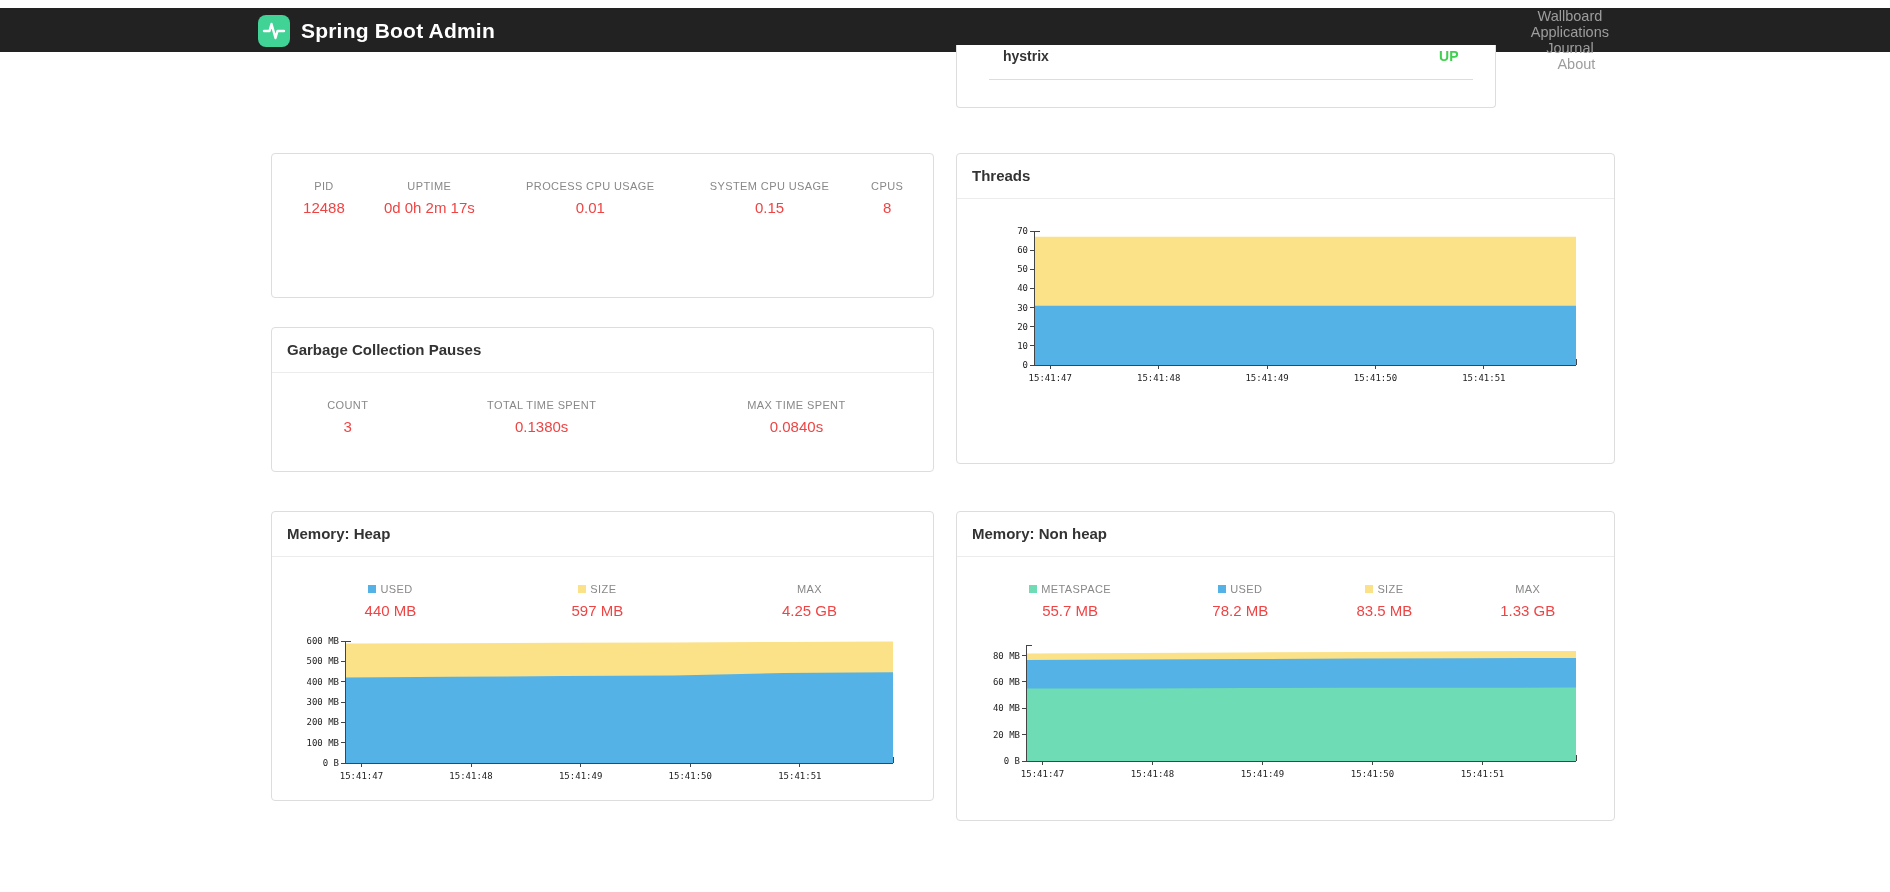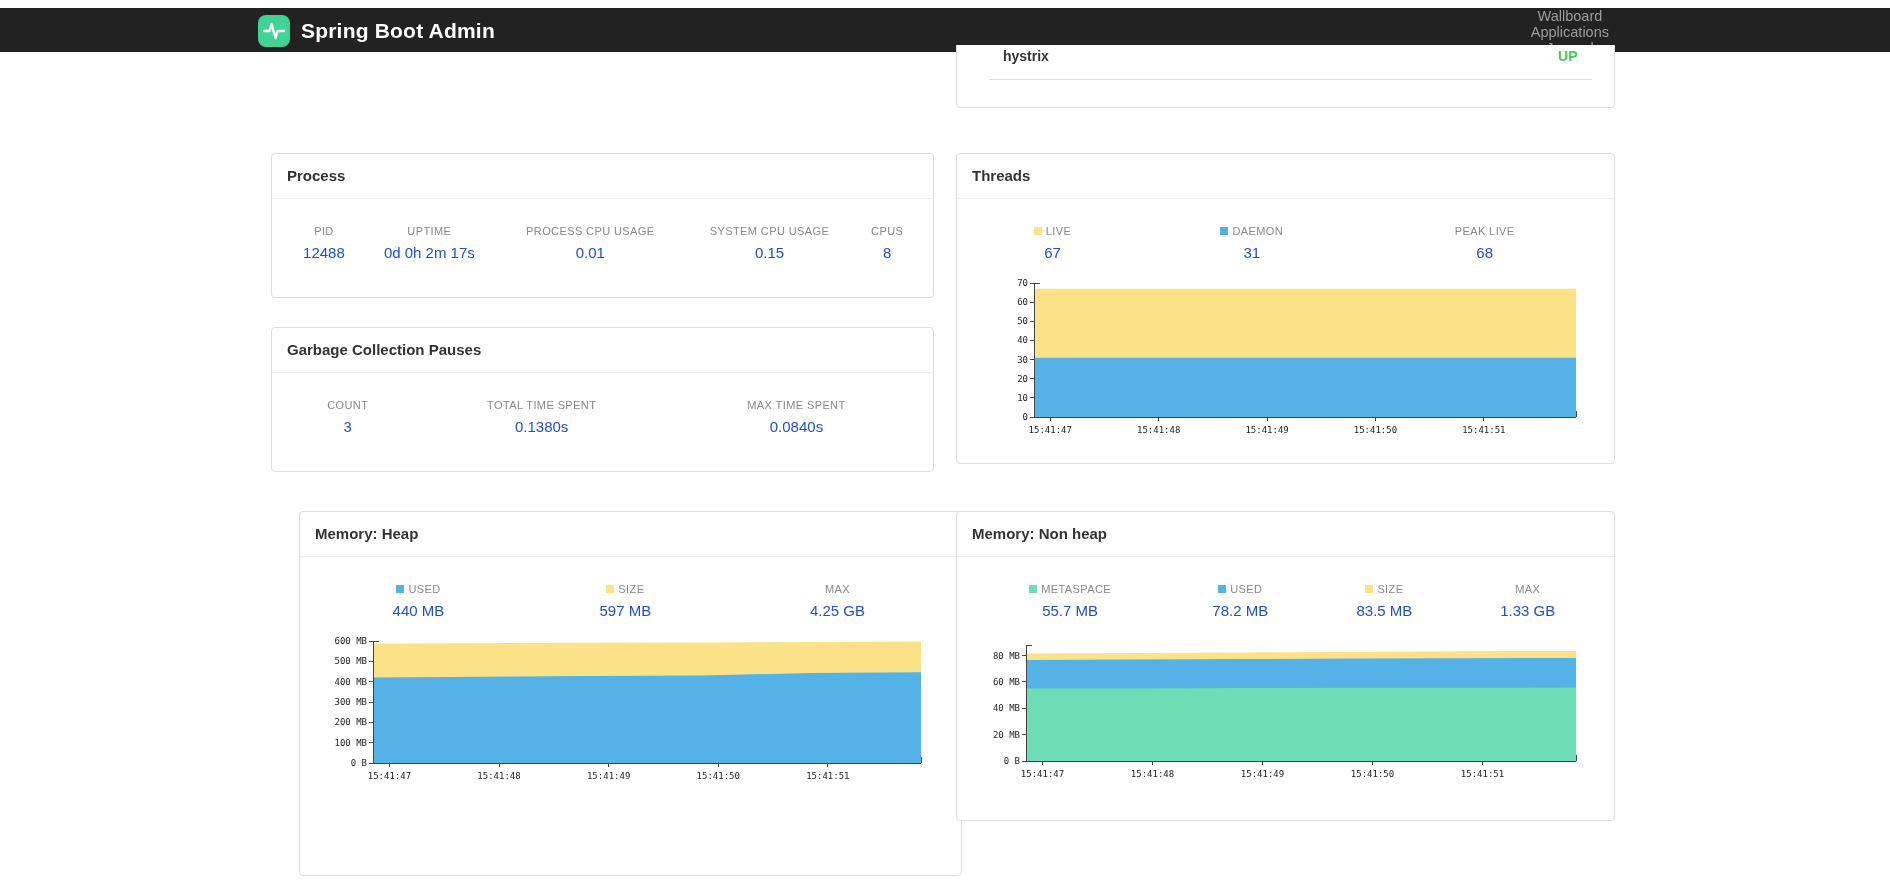--- a/index.html
+++ b/index.html
@@ -22,21 +22,21 @@
   
   .panel-apps{border-top:none;border-radius:0 0 4px 4px;}
   .app-row{margin:0 22px 0 32px;padding:3px 14px 15px;border-bottom:1px solid #ddd;
            display:flex;justify-content:space-between;align-items:center;font-size:14px;}
   .app-name{font-weight:600;color:#333;}
   .app-status{font-weight:700;letter-spacing:0.3px;}
   
   .stat-row{display:table;width:100%;table-layout:auto;}
   .stat-cell{display:table-cell;text-align:center;padding:10px 8px 6px;vertical-align:top;}
   .stat-label{font-size:11px;color:#888;letter-spacing:0.4px;white-space:nowrap;text-align:center;}
-  .stat-value{font-size:15px;color:#1d4ed8;margin-top:7px;white-space:nowrap;}
+  .stat-value{font-size:15px;color:#ef4444;margin-top:7px;white-space:nowrap;}
   .swatch{display:inline-block;width:8px;height:8px;margin-right:4px;vertical-align:0px;}
   
   .chart{margin-top:8px;line-height:0;}
 </style>
 </head>
 <body>
 
 <div class="navbar">
   <div class="brand">
     <span class="brand-icon" style="color: rgb(65, 210, 150);">
@@ -48,29 +48,28 @@
     <span class="brand-title">Spring Boot Admin</span>
   </div>
   <div class="nav-links">
     <a class="nav-link">Wallboard</a>
     <a class="nav-link">Applications</a>
     <a class="nav-link">Journal</a>
     <a class="nav-link">About</a>
   </div>
 </div>
 
-<div class="panel panel-apps" style="left:956px;top:45px;width:659px;height:63px;">
+<div class="panel panel-apps" style="left:956px;top:45px;width:540px;height:63px;">
   <div class="app-row">
     <span class="app-name">hystrix</span>
     <span class="app-status" style="color: rgb(63, 208, 79);">UP</span>
   </div>
 </div>
 
 <div class="panel" style="left:271px;top:153px;width:663px;height:145px;">
-  <div class="panel-heading">Process</div>
   <div class="panel-body">
     <div class="stat-row">
       <div class="stat-cell">
         <div class="stat-label">PID</div>
         <div class="stat-value">12488</div>
       </div>
       <div class="stat-cell">
         <div class="stat-label">UPTIME</div>
         <div class="stat-value">0d 0h 2m 17s</div>
       </div>
@@ -106,38 +105,20 @@
         <div class="stat-label">MAX TIME SPENT</div>
         <div class="stat-value">0.0840s</div>
       </div>
     </div>
   </div>
 </div>
 
 <div class="panel" style="left:956px;top:153px;width:659px;height:311px;">
   <div class="panel-heading">Threads</div>
   <div class="panel-body">
-    <div class="stat-row">
-      <div class="stat-cell">
-        <div class="stat-label">
-          <span class="swatch" style="background: rgb(251, 225, 135);"></span><span>LIVE</span>
-        </div>
-        <div class="stat-value">67</div>
-      </div>
-      <div class="stat-cell">
-        <div class="stat-label">
-          <span class="swatch" style="background: rgb(85, 178, 230);"></span><span>DAEMON</span>
-        </div>
-        <div class="stat-value">31</div>
-      </div>
-      <div class="stat-cell">
-        <div class="stat-label"><span>PEAK LIVE</span></div>
-        <div class="stat-value">68</div>
-      </div>
-    </div>
     <div class="chart" style="margin-left:22px;"><svg width="592" height="176">
           <path d="M40,142 L40.0,13.7 L148.4,13.7 L256.8,13.7 L365.2,13.7 L473.6,13.7 L582.0,13.7 L582,142 Z" fill="#fbe187"></path>
           <path d="M40,142 L40.0,82.7 L148.4,82.7 L256.8,82.7 L365.2,82.7 L473.6,82.7 L582.0,82.7 L582,142 Z" fill="#55b2e6"></path>
           <line x1="40" y1="8" x2="40" y2="142" stroke="#444" stroke-width="1" shape-rendering="crispEdges"></line>
           <line x1="40" y1="142" x2="582" y2="142" stroke="#444" stroke-width="1" shape-rendering="crispEdges"></line>
           <line x1="40" y1="8" x2="46" y2="8" stroke="#444" stroke-width="1" shape-rendering="crispEdges"></line>
           <line x1="582" y1="142" x2="582" y2="136" stroke="#444" stroke-width="1" shape-rendering="crispEdges"></line>
           <line x1="36" y1="142" x2="40" y2="142" stroke="#444" stroke-width="1" shape-rendering="crispEdges"></line>
           <text x="34" y="145" text-anchor="end" font-size="9px" font-family="&quot;DejaVu Sans Mono&quot;, monospace" fill="#222">0</text>
           <line x1="36" y1="122.85714285714286" x2="40" y2="122.85714285714286" stroke="#444" stroke-width="1" shape-rendering="crispEdges"></line>
@@ -161,21 +142,21 @@
           <line x1="273.06" y1="142" x2="273.06" y2="146" stroke="#444" stroke-width="1" shape-rendering="crispEdges"></line>
           <text x="273.06" y="158" text-anchor="middle" font-size="9px" font-family="&quot;DejaVu Sans Mono&quot;, monospace" fill="#222">15:41:49</text>
           <line x1="381.46" y1="142" x2="381.46" y2="146" stroke="#444" stroke-width="1" shape-rendering="crispEdges"></line>
           <text x="381.46" y="158" text-anchor="middle" font-size="9px" font-family="&quot;DejaVu Sans Mono&quot;, monospace" fill="#222">15:41:50</text>
           <line x1="489.86" y1="142" x2="489.86" y2="146" stroke="#444" stroke-width="1" shape-rendering="crispEdges"></line>
           <text x="489.86" y="158" text-anchor="middle" font-size="9px" font-family="&quot;DejaVu Sans Mono&quot;, monospace" fill="#222">15:41:51</text>
         </svg></div>
   </div>
 </div>
 
-<div class="panel" style="left:271px;top:511px;width:663px;height:365px;margin-left:28px;">
+<div class="panel" style="left:271px;top:511px;width:663px;height:290px;">
   <div class="panel-heading">Memory: Heap</div>
   <div class="panel-body">
     <div class="stat-row">
       <div class="stat-cell">
         <div class="stat-label">
           <span class="swatch" style="background: rgb(85, 178, 230);"></span><span>USED</span>
         </div>
         <div class="stat-value">440 MB</div>
       </div>
       <div class="stat-cell">

